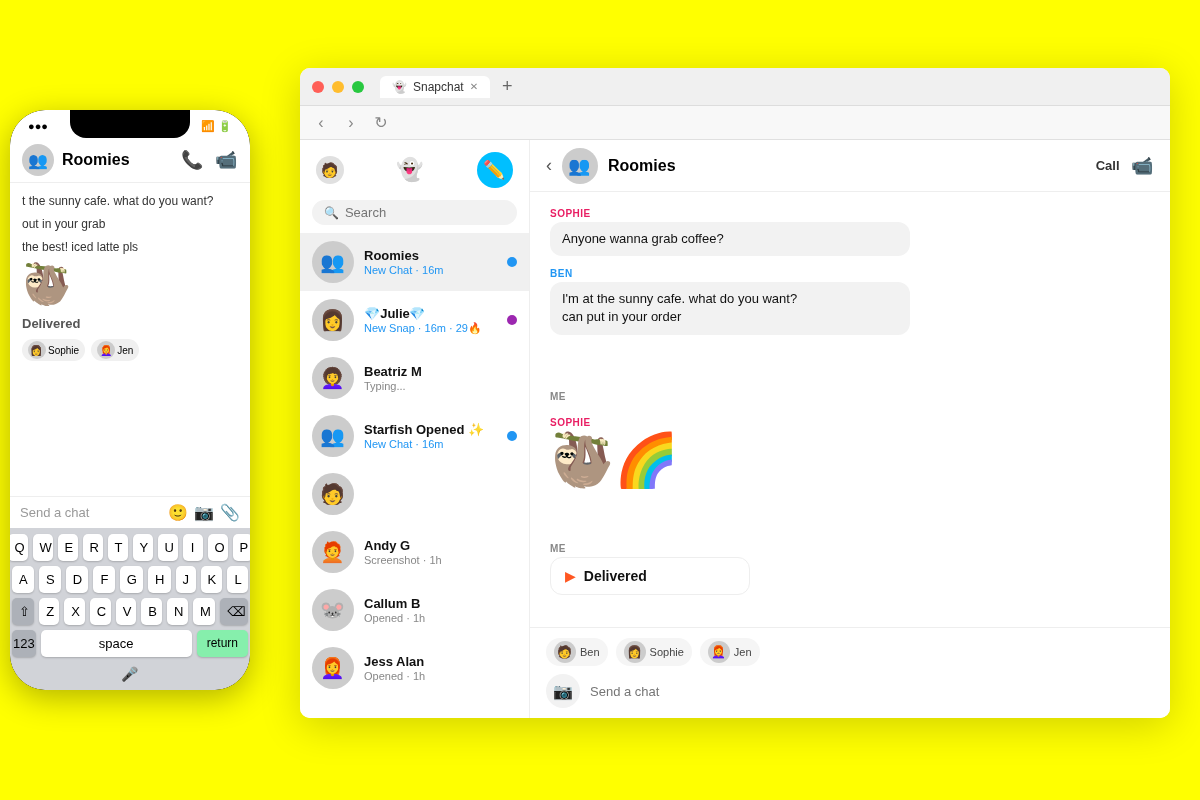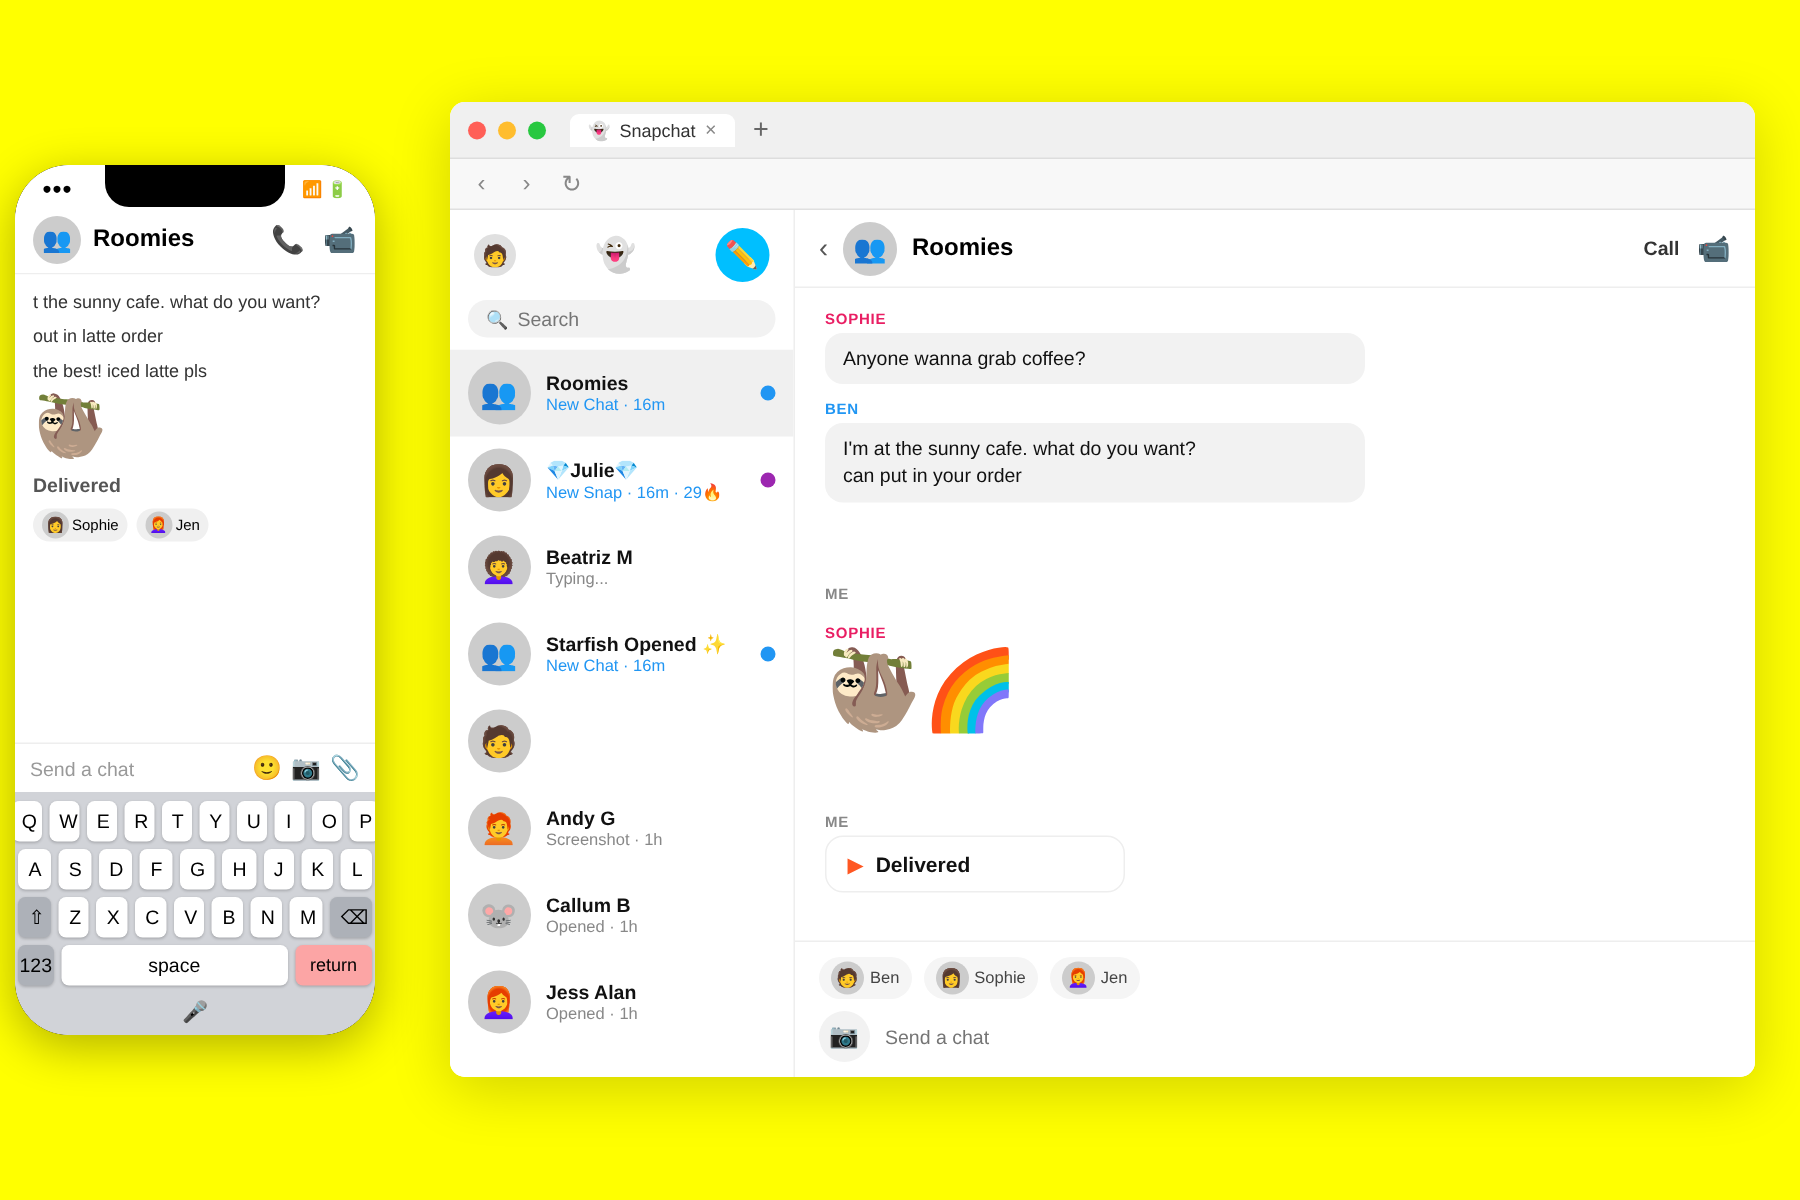--- a/index.html
+++ b/index.html
@@ -172,21 +172,21 @@
       color: #000;
     }
     .key.wide {
       padding: 6px 1px;
     }
     .key.space {
       flex: 1;
       padding: 6px 0;
     }
     .key.return-key {
-      background: #fca5a5;
+      background: #86efac;
       padding: 6px 10px;
       font-size: 12px;
     }
     .mic-row {
       display: flex;
       justify-content: center;
       padding: 4px 0;
     }
 
     
@@ -535,21 +535,21 @@
     <div class="phone-header">
       <div class="phone-avatar-sm">👥</div>
       <div class="phone-title">Roomies</div>
       <div class="phone-actions">
         <span class="phone-action-icon">📞</span>
         <span class="phone-action-icon">📹</span>
       </div>
     </div>
     <div class="phone-messages">
       <div class="phone-msg-text">t the sunny cafe. what do you want?</div>
-      <div class="phone-msg-text">out in latte order</div>
+      <div class="phone-msg-text">out in your grab</div>
       <div class="phone-msg-text">the best! iced latte pls</div>
       <div style="font-size:40px; margin:4px 0;">🦥</div>
       <div class="phone-delivered">Delivered</div>
       <div class="phone-avatars-row">
         <div class="phone-avatar-badge">
           <div class="av">👩</div>
           <span>Sophie</span>
         </div>
         <div class="phone-avatar-badge">
           <div class="av">👩‍🦰</div>

